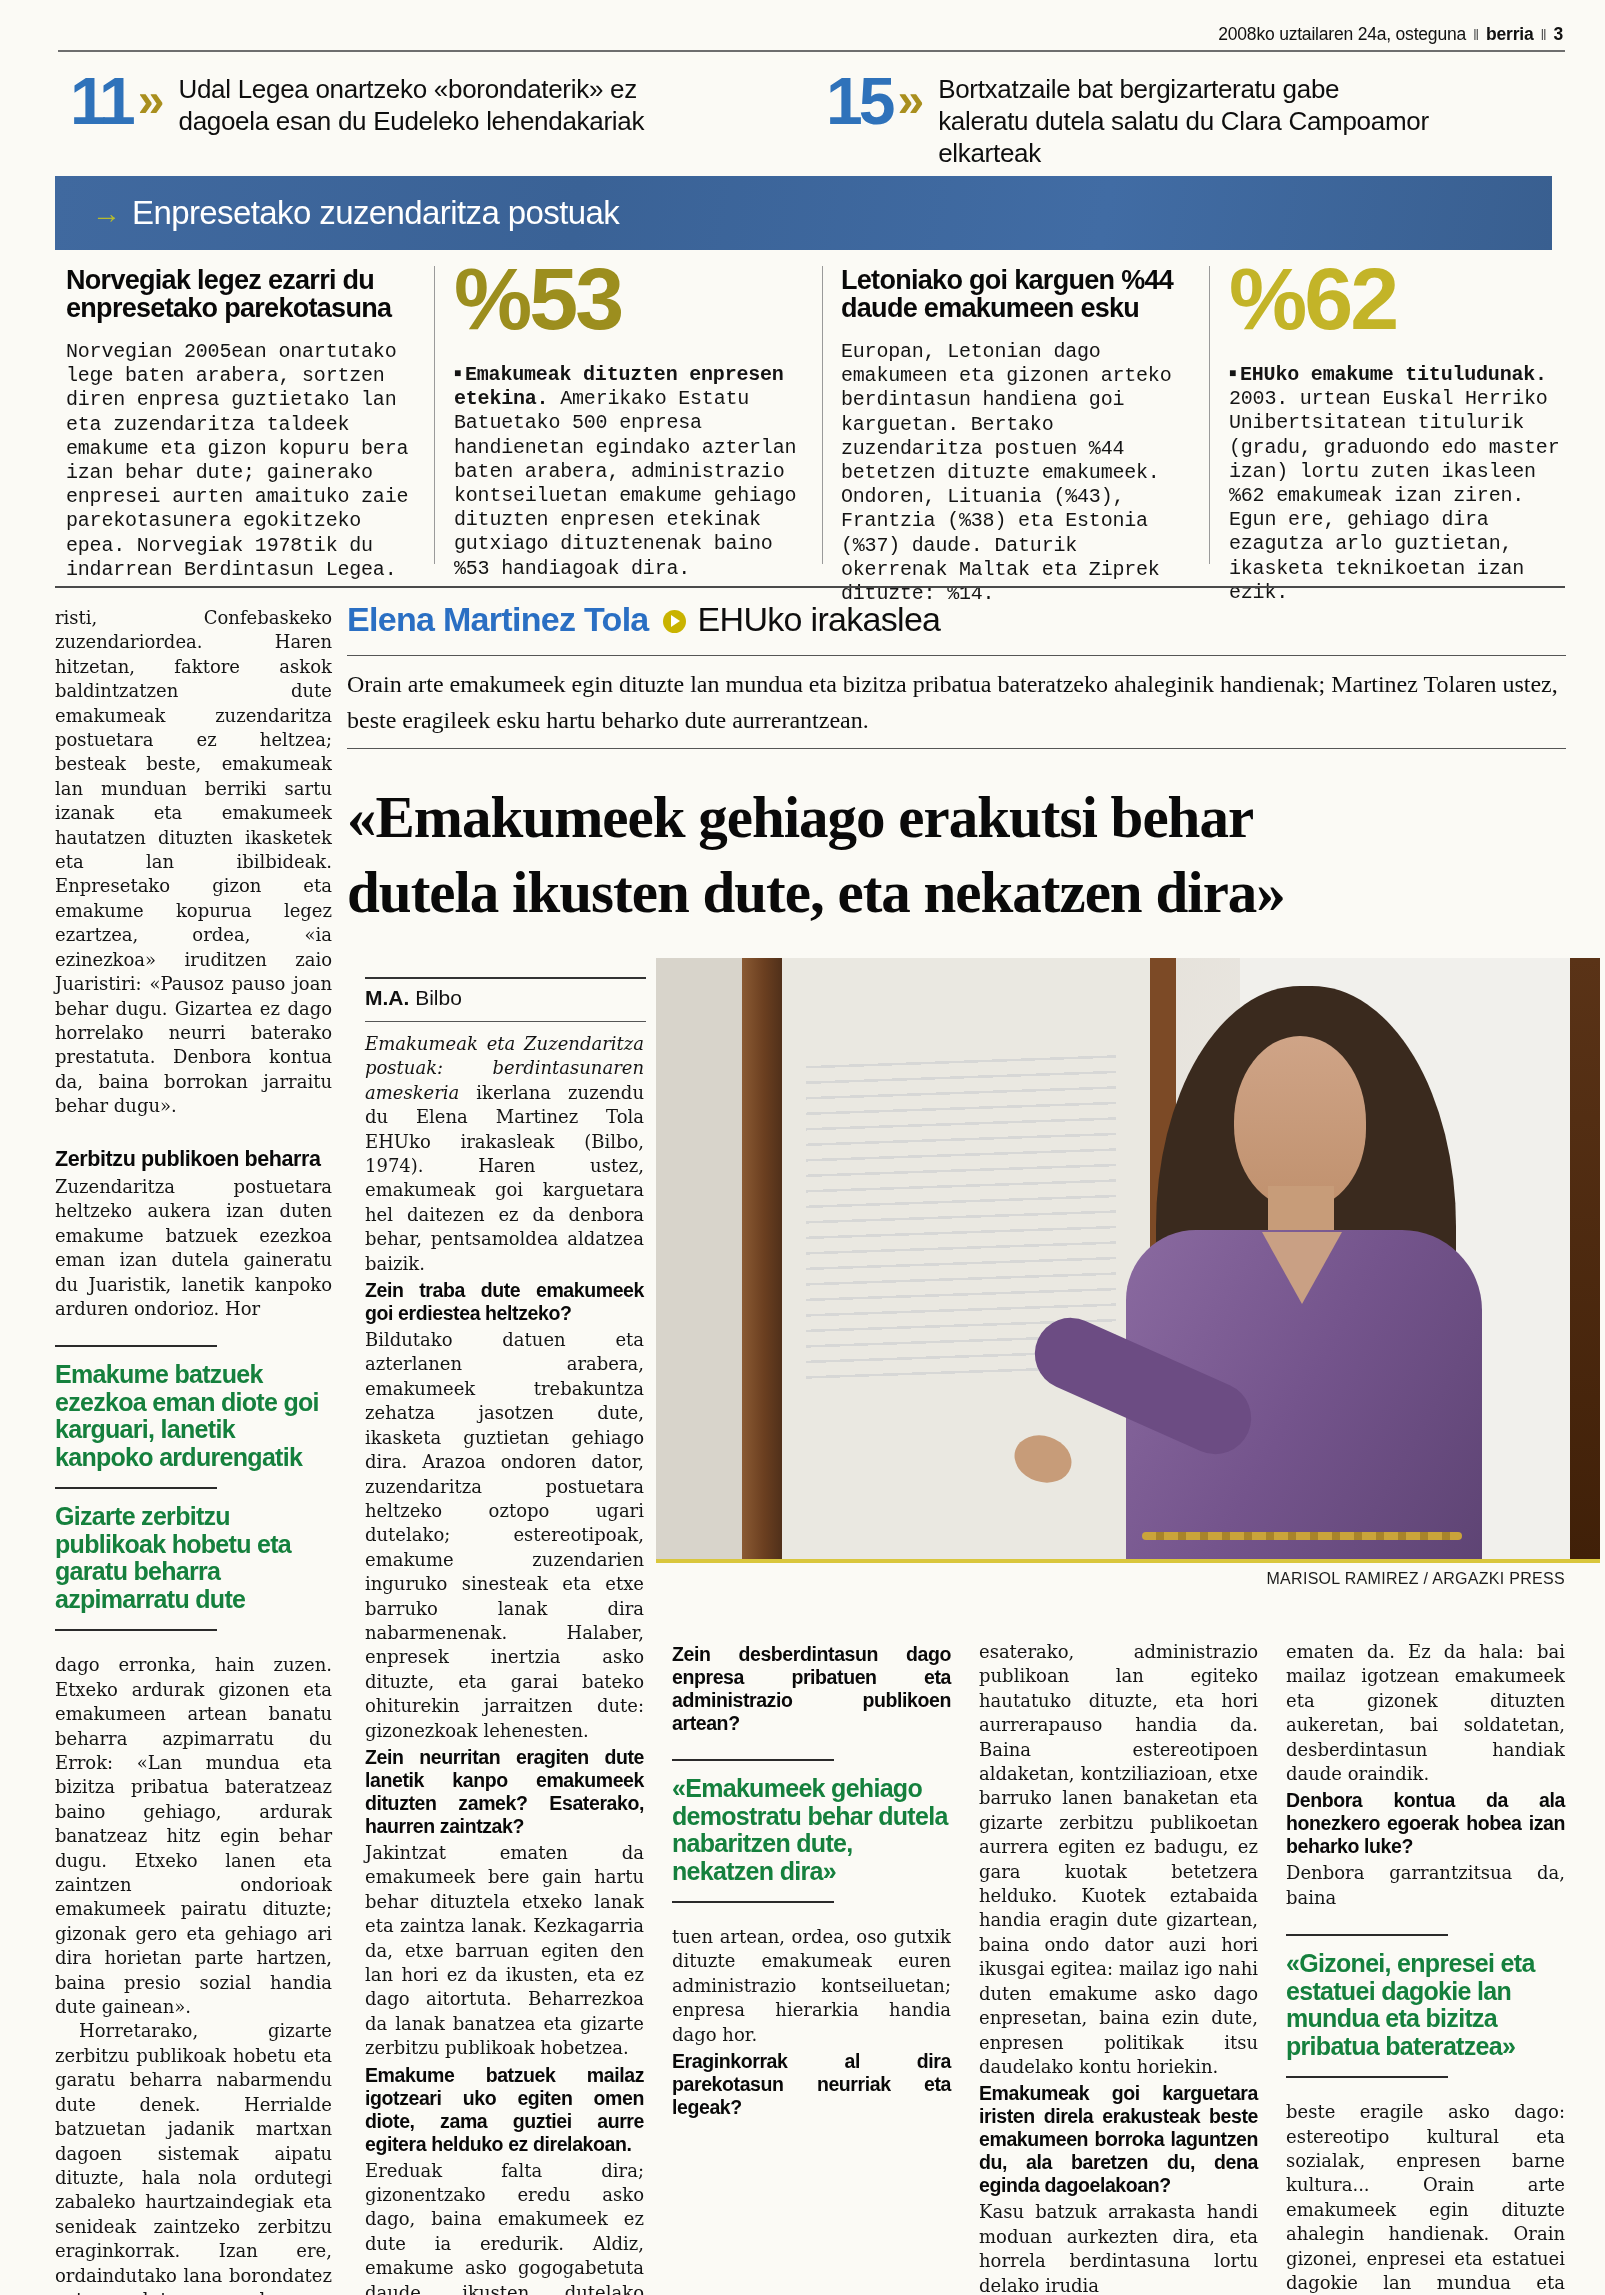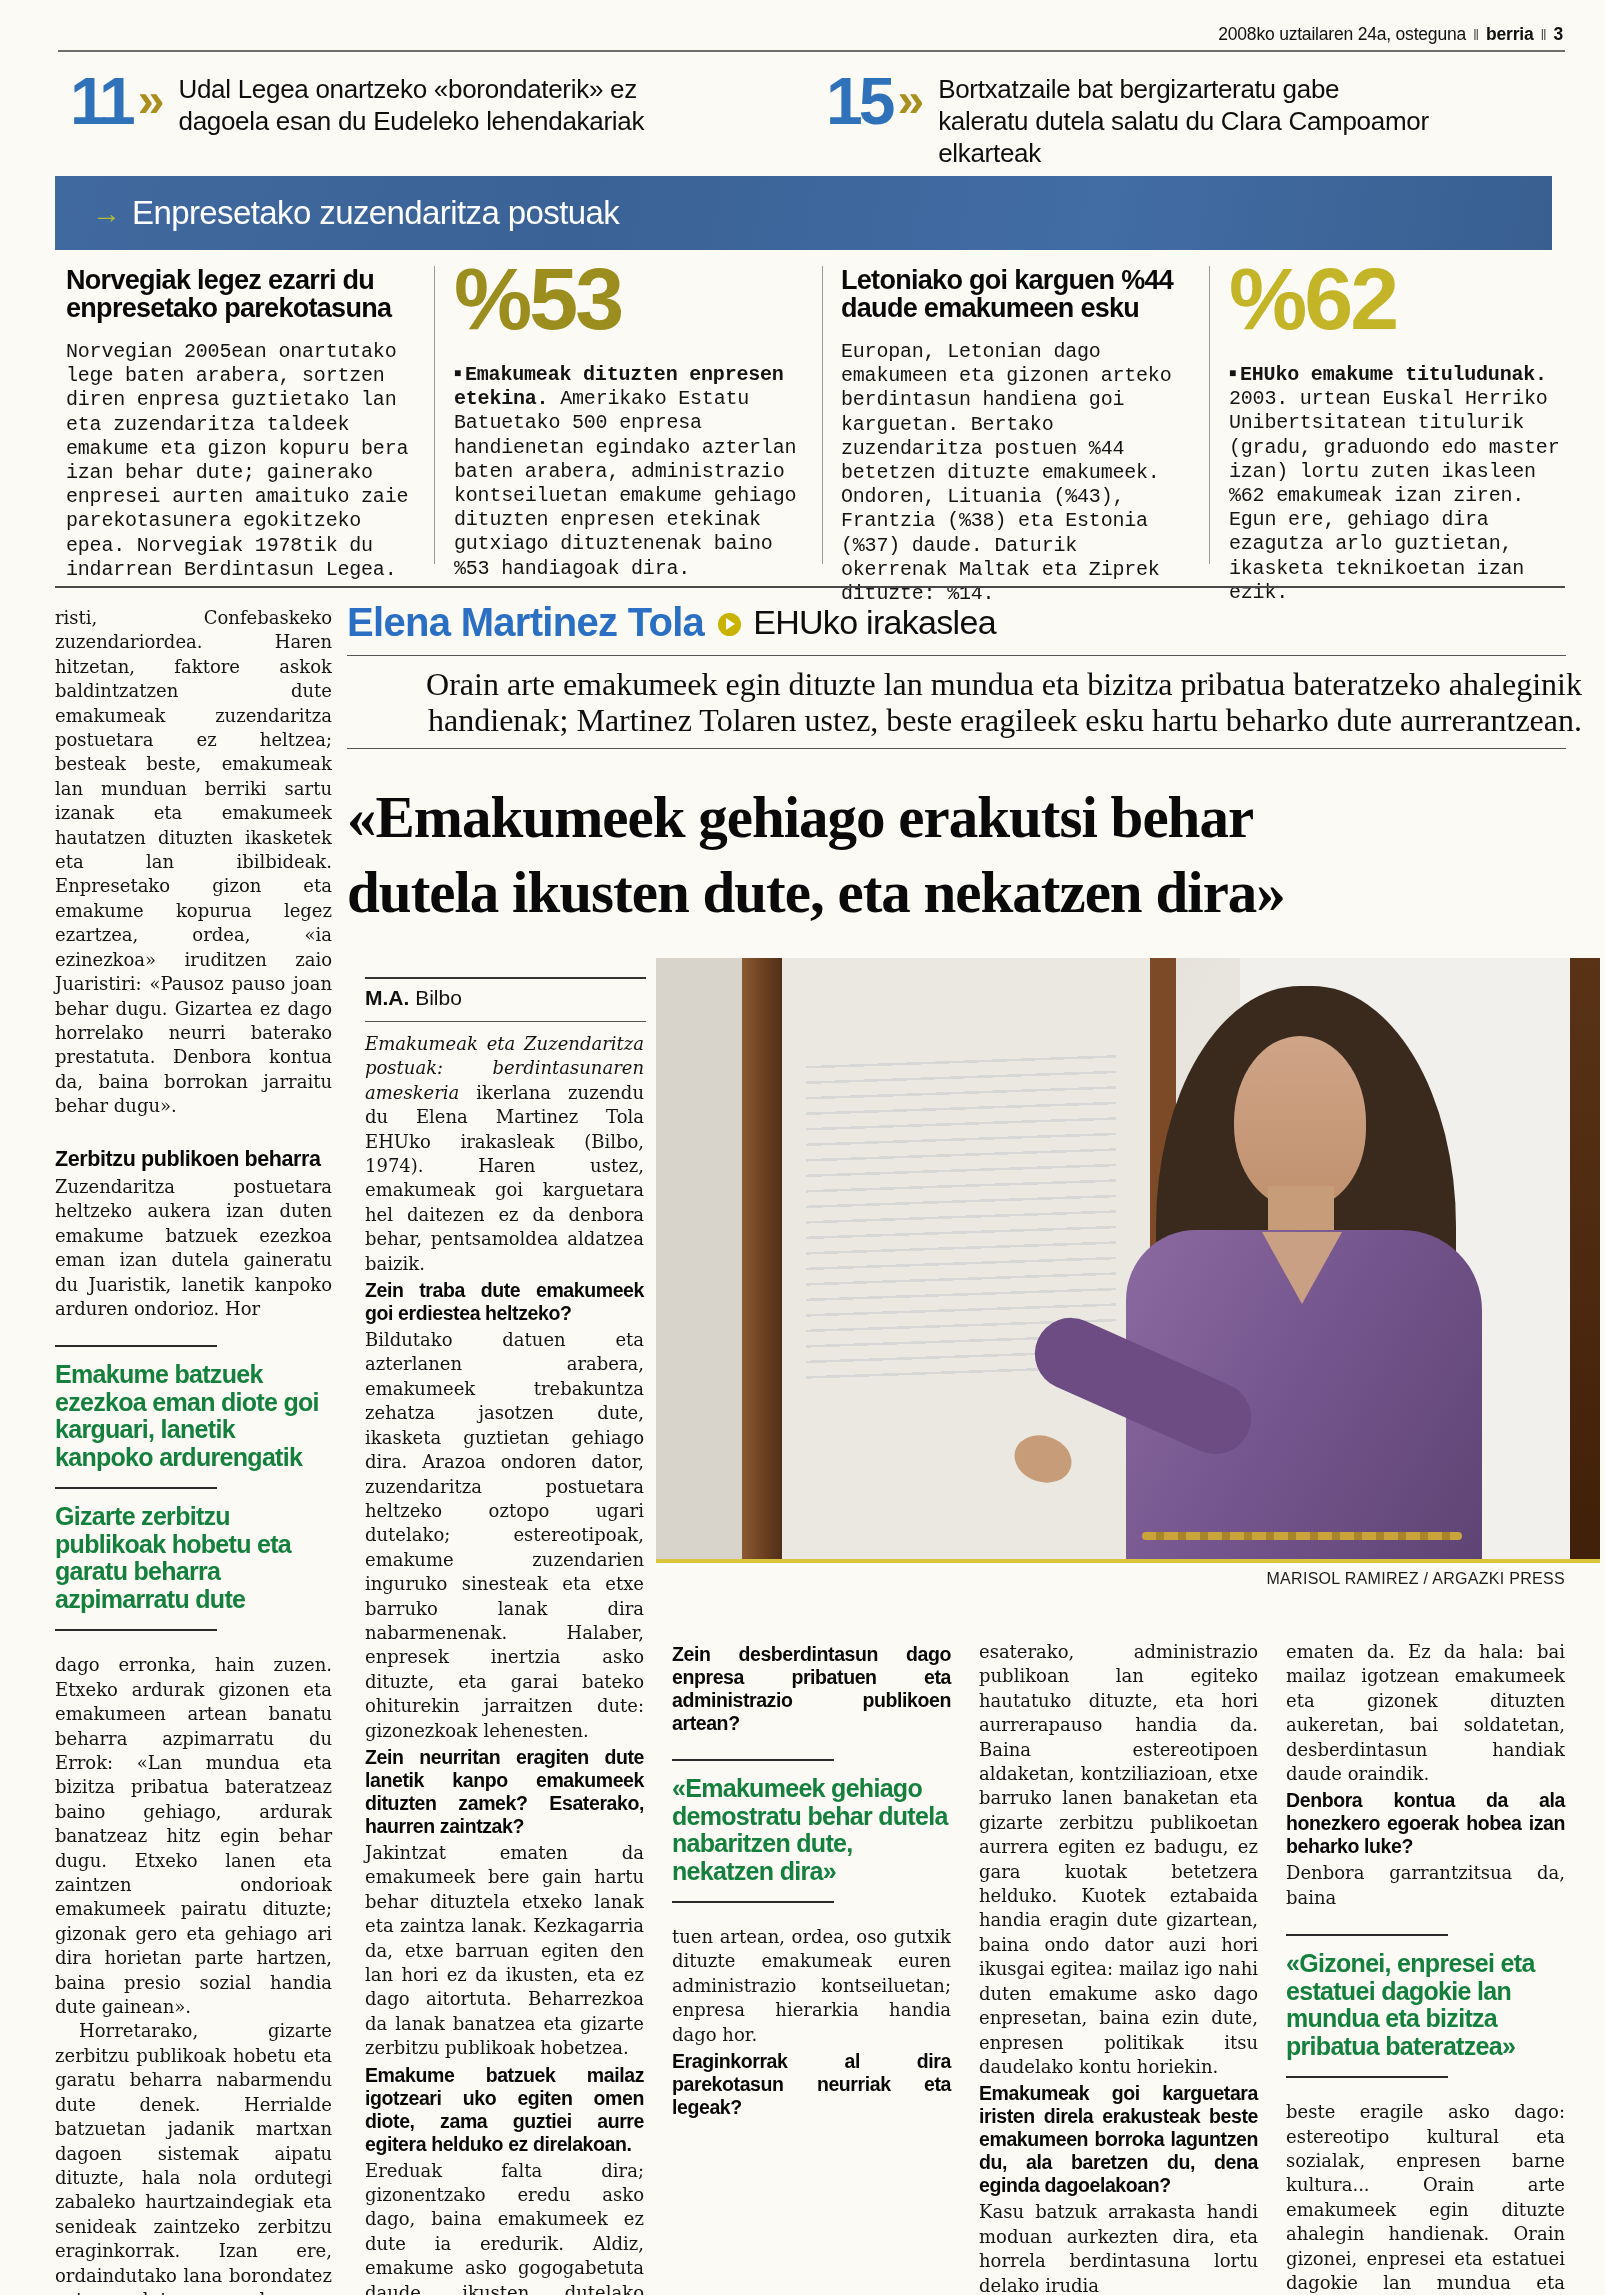--- a/index.html
+++ b/index.html
@@ -41,28 +41,28 @@
   .stat-big { font-weight:bold; font-size:88px; line-height:70px; letter-spacing:-3px; margin:2px 0 28px; }
   .g1 { color:#9c8e1e; } .g2 { color:#c3b428; }
   .stat-body { font-size:20px; line-height:24.2px; color:#141414; letter-spacing:-0.2px;font-family:Liberation Mono, monospace; }
   .stat-lead { font-weight:bold; }
   .marker { font-size:12px; vertical-align:3px; padding-right:4px; }
 
   .sec-rule { position:absolute; top:586px; left:55px; width:1510px; height:1.5px; background:#4a4a4a; }
 
   
   .kicker { position:absolute; top:600px; left:347px; display:flex; align-items:center; }
-  .kicker .name { color:#2a6fc3; font-weight:bold; font-size:40px; letter-spacing:-0.7px; }
+  .kicker .name { color:#2a6fc3; font-weight:bold; font-size:34px; letter-spacing:-0.7px; }
   .kicker .bullet { width:23px; height:23px; border-radius:50%; background:#c9b300; position:relative; margin:4px 12px 0 14px; }
   .kicker .bullet::after { content:""; position:absolute; left:8px; top:5px;
     border-left:9px solid #fff; border-top:6.5px solid transparent; border-bottom:6.5px solid transparent; }
   .kicker .role { font-size:34px; color:#0e0e0e; letter-spacing:-0.7px; }
   .sf-rule1 { position:absolute; top:655px; left:347px; width:1219px; height:1px; background:#555; }
   .standfirst { position:absolute; top:666px; left:347px; width:1235px;
-    font-family:"Liberation Serif", serif; font-size:32px; line-height:36px; color:#0d0d0d;text-align:right; }
+    font-family:"Liberation Serif", serif; font-size:24px; line-height:36px; color:#0d0d0d; }
   .sf-rule2 { position:absolute; top:748px; left:347px; width:1219px; height:1px; background:#555; }
   .headline { position:absolute; top:780px; left:347px; width:1256px;
     font-family:"Liberation Serif", serif; font-weight:bold; font-size:59px; line-height:75px;
     letter-spacing:-1px; color:#0a0a0a; }
 
   
   .by-rule1 { position:absolute; top:977px; left:365px; width:281px; height:1.5px; background:#333; }
   .byline { position:absolute; top:986px; left:365px; font-size:21px; color:#111; }
   .byline .ini { font-weight:bold; }
   .by-rule2 { position:absolute; top:1021px; left:365px; width:281px; height:1px; background:#555; }

